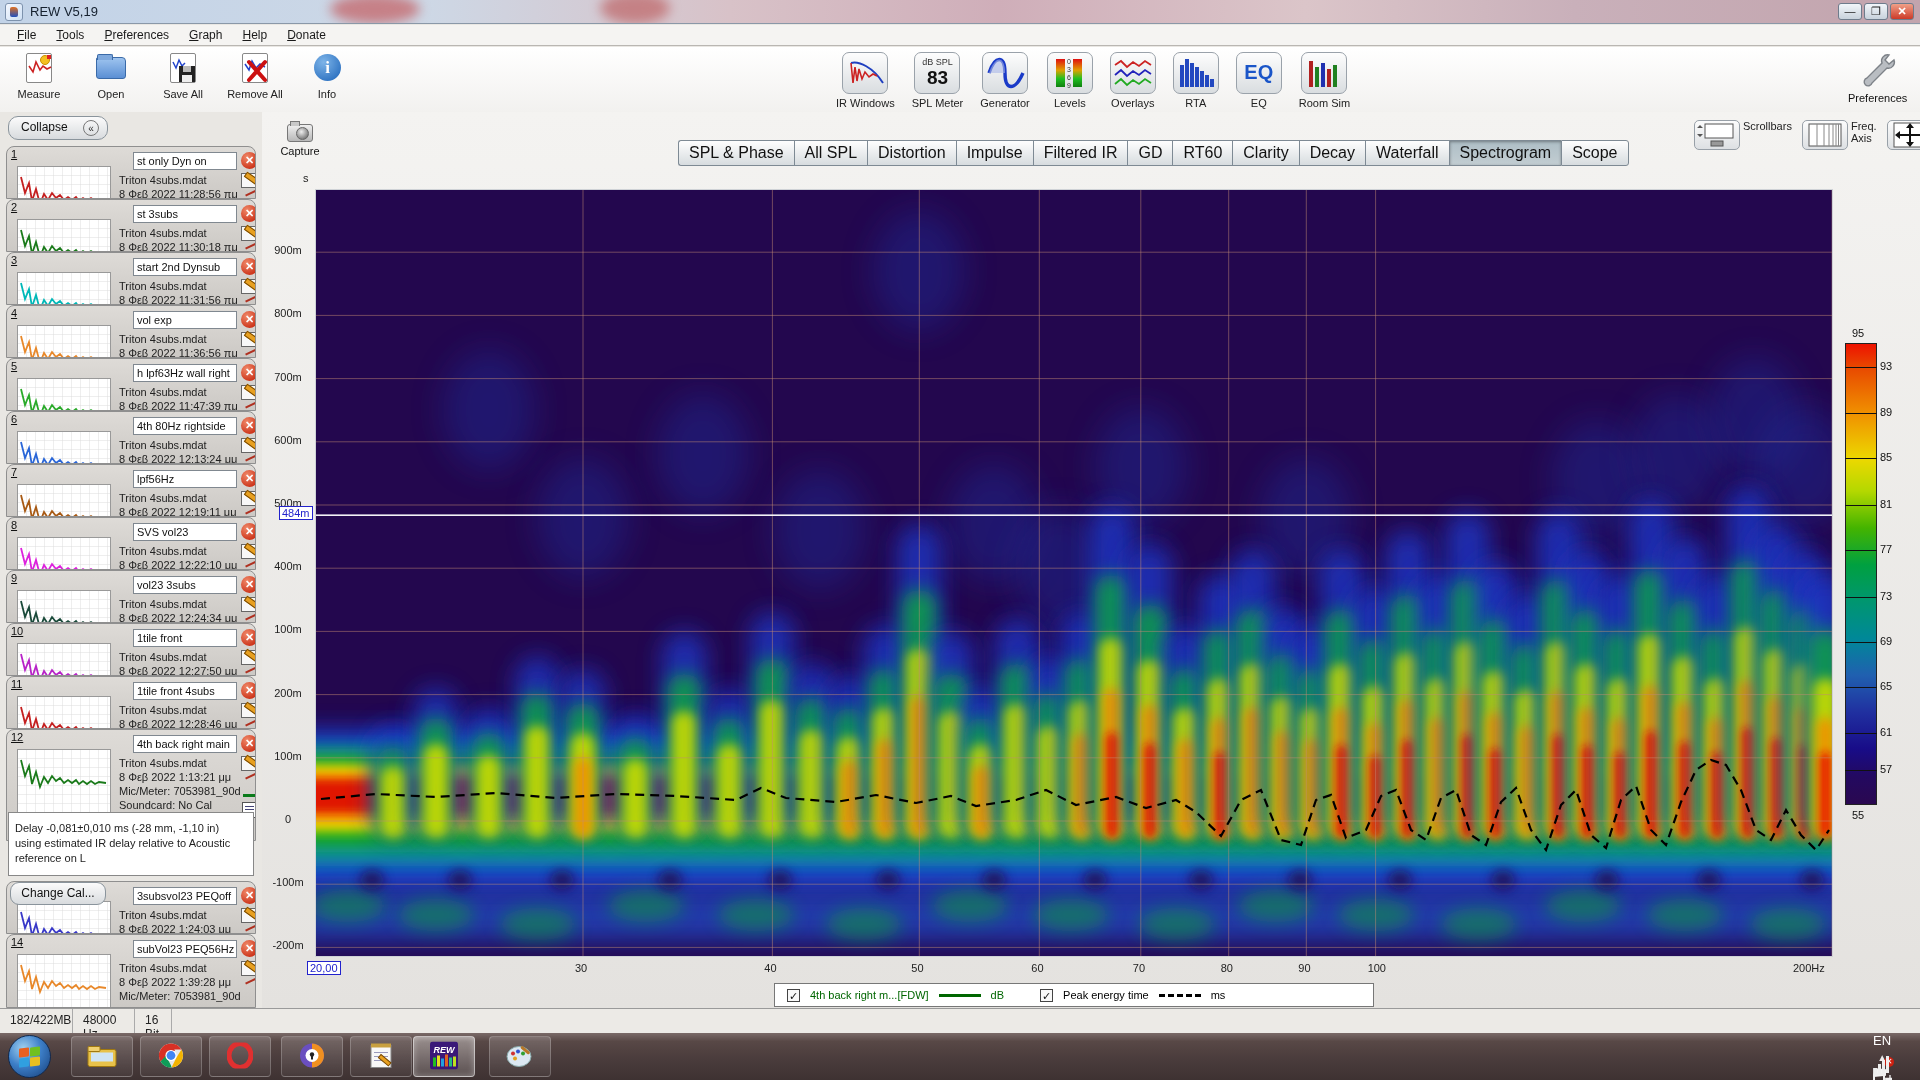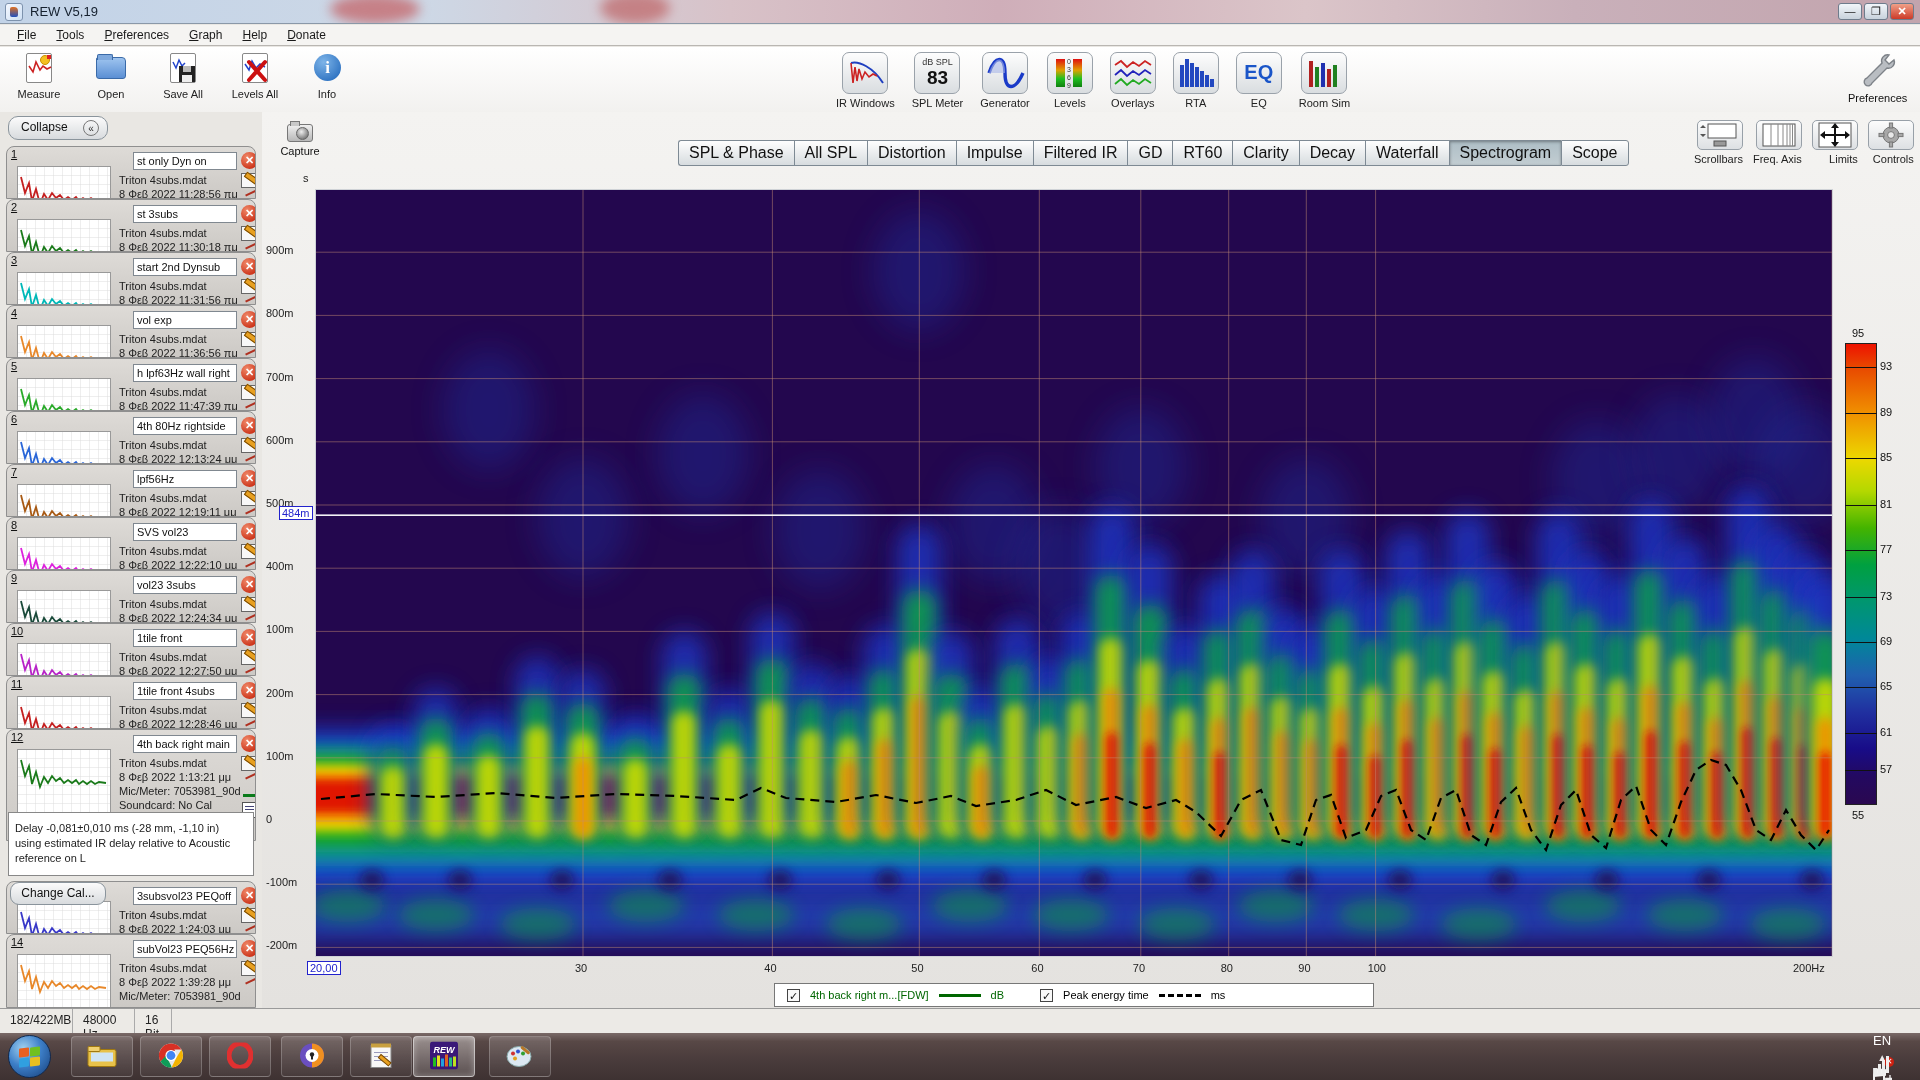--- a/index.html
+++ b/index.html
@@ -42,21 +42,21 @@
   .cbtn { display:flex; flex-direction:column; align-items:center; gap:3px; }
   .cbtn .cico { width:46px; height:42px; border:1px solid #9aa2aa; border-radius:7px; background:linear-gradient(180deg,#fdfdfd,#d9dde0); position:relative; overflow:hidden;}
   .cbtn .clabel { font-size:11px; color:#222; white-space:nowrap; }
   .spl-top { position:absolute; top:4px; width:100%; text-align:center; font-size:9px; color:#333; }
   .spl-val { position:absolute; top:14px; width:100%; text-align:center; font-size:19px; font-weight:bold; color:#111; }
   .eq-txt { position:absolute; top:8px; width:100%; text-align:center; font-size:20px; font-weight:bold; color:#1a55c8; }
   .pref-wrap { position:absolute; left:1848px; top:5px; display:flex; flex-direction:column; align-items:center; gap:4px;}
 
   
   .viewbtns { position:absolute; left:1694px; top:120px; display:flex; gap:10px; }
-  .vbtn { display:flex; flex-direction:column; align-items:flex-end; gap:3px; }
+  .vbtn { display:flex; flex-direction:row; align-items:flex-start; gap:3px; }
   .vbtn .vico { width:46px; height:30px; border:1px solid #98a0a8; border-radius:5px; background:linear-gradient(180deg,#fcfcfc,#dde0e3); position:relative;}
   .vbtn .vlabel { font-size:11px; color:#222; }
   .tabs { position:absolute; left:678px; top:140px; display:flex; }
   .tab { padding:3px 10px; font-size:16px; border:1px solid #7e8a94; border-right:none; background:linear-gradient(180deg,#fefefe,#d7dcdf); color:#111; white-space:nowrap;}
   .tab:first-child { border-radius:3px 0 0 3px; }
   .tab:last-child { border-right:1px solid #7e8a94; border-radius:0 3px 3px 0; }
   .tab.selected { background:linear-gradient(180deg,#aebec6,#c2cdd2); box-shadow:inset 0 1px 3px rgba(0,0,0,.35); }
   .capture { position:absolute; left:276px; top:124px; width:48px; text-align:center; }
   .cam { margin:0 auto; width:26px; height:18px; background:linear-gradient(180deg,#f0f0f0,#b8b8b8); border:1px solid #777; border-radius:3px; position:relative;}
   .cam::before { content:""; position:absolute; left:8px; top:2px; width:11px; height:11px; border-radius:50%; background:radial-gradient(circle at 40% 35%,#eee,#555); border:1px solid #666;}
@@ -83,21 +83,21 @@
   .mcard .txtico { position:absolute; left:235px; top:72px; width:15px; height:16px; background:#fff; border:1px solid #555;}
   .mcard .txtico::after { content:""; position:absolute; left:2px; top:3px; width:9px; height:1px; background:#447; box-shadow:0 3px 0 #447, 0 6px 0 #447;}
   .thumb .xl { position:absolute; left:2px; bottom:0px; font-size:10px; color:#333;}
   .thumb .xr { position:absolute; right:2px; bottom:0px; font-size:10px; color:#333;}
   .delay-box { position:absolute; left:8px; top:700px; width:246px; height:64px; background:#fff; border:1px solid #888; font-size:11px; padding:8px 6px; color:#222; line-height:15px;}
   .changecal { position:absolute; left:10px; top:770px; width:96px; height:23px; border:1px solid #8a949c; border-radius:9px; background:linear-gradient(180deg,#fbfbfb,#d8dbde); font-size:12px; text-align:center; padding-top:3px;}
 
   
   .graph-panel { position:absolute; left:262px; top:112px; width:1658px; height:896px; background:linear-gradient(180deg,#f4f3f1,#e4e2df); }
   .plot { position:absolute; left:315px; top:189px; width:1518px; height:768px; background:#23074e; border:1px solid #cfd2d6; }
-  .ylab { position:absolute; font-size:11px; color:#222; text-align:left; width:44px; }
+  .ylab { position:absolute; font-size:11px; color:#222; text-align:center; width:44px; }
   .xlab { position:absolute; font-size:11px; color:#222; }
   .unit-s { position:absolute; left:303px; top:172px; font-size:11px; color:#222;}
   .cursor-box { position:absolute; background:#fff; border:1px solid #2222cc; color:#2222cc; font-size:11px; padding:0 2px; }
   .legend { position:absolute; left:774px; top:983px; width:600px; height:24px; background:#fff; border:1px solid #777; display:flex; align-items:center; gap:10px; padding:0 12px;}
   .lcheck { width:13px; height:13px; border:1px solid #444; background:#f8f8f8; font-size:11px; line-height:12px; text-align:center; color:#111;}
   .lline { width:42px; height:0; border-top:3px solid #006600; }
   .lline.dashed { border-top:3px dashed #000; }
   .ltext { font-size:11px; }
   .colorbar { position:absolute; left:1845px; top:343px; width:32px; height:462px; border:1px solid #222; }
   .cb-label { position:absolute; left:1880px; font-size:11px; color:#111; }
@@ -200,21 +200,21 @@
         </div>
         <div class="tool-item">
           <span class="tico">
             <span class="doc">
               <svg width="26" height="30">
                 <polyline points="2,10 6,16 9,7 13,14 17,10 22,13" fill="none" stroke="#24c" stroke-width="1.5"></polyline>
                 <path d="M6 8 L22 26 M22 8 L6 26" stroke="#c11" stroke-width="4" stroke-linecap="round"></path>
               </svg>
             </span>
           </span>
-          <span class="tlabel">Levels All</span>
+          <span class="tlabel">Remove All</span>
         </div>
         <div class="tool-item">
           <span class="tico">
             <span class="info-ico">i</span>
           </span>
           <span class="tlabel">Info</span>
         </div>
       </div>
     <div class="tool-center" id="tool-center">
         <div class="cbtn">

